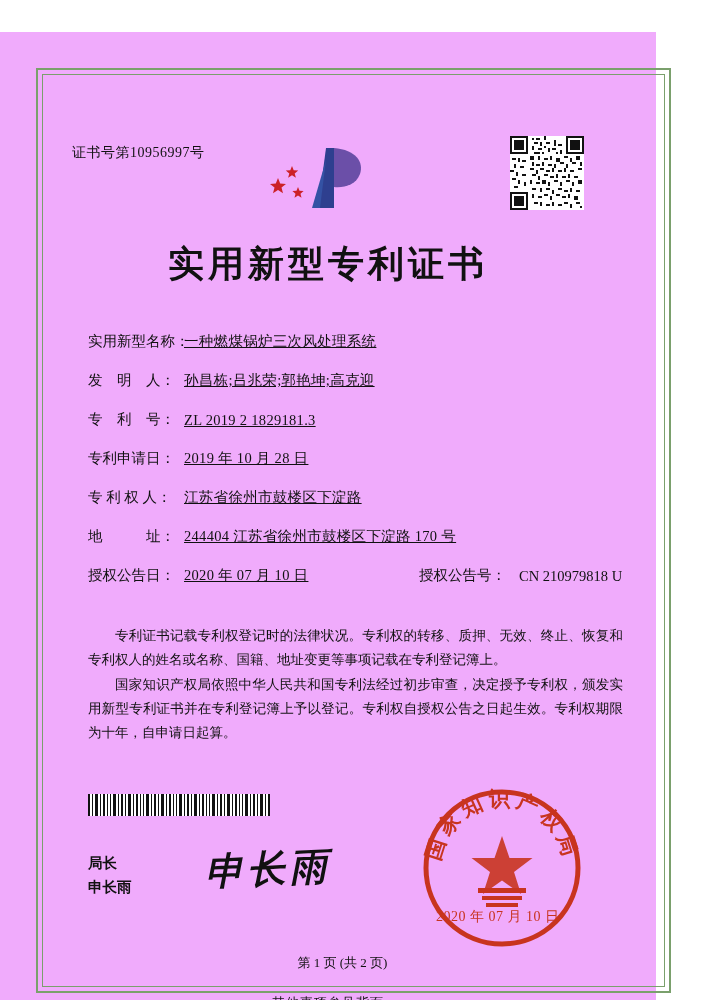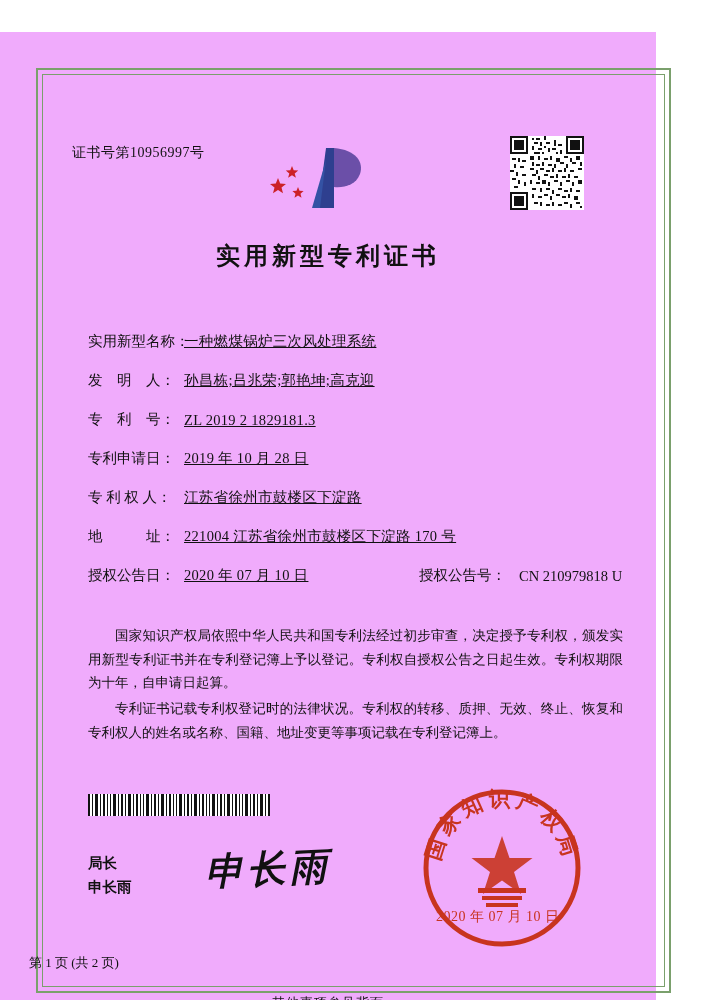--- a/index.html
+++ b/index.html
@@ -71,21 +71,21 @@
     height: 76px;
   }
 
   .title {
     position: absolute;
     left: 0;
     right: 0;
     top: 208px;
     text-align: center;
     font-family: "Liberation Serif", serif;
-    font-size: 24px;
+    font-size: 36px;
     font-weight: bold;
     letter-spacing: 4px;
     color: #111;
   }
 
   .fields {
     position: absolute;
     left: 88px;
     top: 300px;
     width: 540px;
@@ -182,21 +182,21 @@
     font-size: 14px;
     color: #c8341f;
     letter-spacing: 0.5px;
   }
 
   .page-num {
     position: absolute;
     left: 0;
     right: 0;
     top: 922px;
-    text-align: left;
+    text-align: center;
     font-size: 13px;
     color: #111;
     padding-left: 29px;
   }
   .footer-note {
     position: absolute;
     left: 0;
     right: 0;
     top: 962px;
     text-align: center;
@@ -362,33 +362,33 @@
     <div class="field-row">
       <div class="field-label">专利申请日：</div>
       <div class="field-value">2019 年 10 月 28 日</div>
     </div>
     <div class="field-row">
       <div class="field-label">专 利 权 人：</div>
       <div class="field-value">江苏省徐州市鼓楼区下淀路</div>
     </div>
     <div class="field-row">
       <div class="field-label">地　　　址：</div>
-      <div class="field-value">221004 江苏省徐州市鼓楼区下淀路 170 号</div>
+      <div class="field-value">244404 江苏省徐州市鼓楼区下淀路 170 号</div>
     </div>
     <div class="field-row dual">
       <div class="field-label">授权公告日：</div>
       <div class="field-value">2020 年 07 月 10 日</div>
       <div class="field-label2">授权公告号：</div>
       <div class="field-value2">CN 210979818 U</div>
     </div>
   </div>
 
   <div class="paragraphs">
+    <p>专利证书记载专利权登记时的法律状况。专利权的转移、质押、无效、终止、恢复和专利权人的姓名或名称、国籍、地址变更等事项记载在专利登记簿上。</p>
     <p>国家知识产权局依照中华人民共和国专利法经过初步审查，决定授予专利权，颁发实用新型专利证书并在专利登记簿上予以登记。专利权自授权公告之日起生效。专利权期限为十年，自申请日起算。</p>
-    <p>专利证书记载专利权登记时的法律状况。专利权的转移、质押、无效、终止、恢复和专利权人的姓名或名称、国籍、地址变更等事项记载在专利登记簿上。</p>
   </div>
 
   <div class="barcode">
     <svg width="182" height="22" viewBox="0 0 182 22" xmlns="http://www.w3.org/2000/svg">
       <rect width="182" height="22" fill="#ffffff"></rect>
       <g fill="#111111">
         <rect x="0" y="0" width="2" height="22"></rect>
           <rect x="4" y="0" width="1" height="22"></rect>
         <rect x="7" y="0" width="3" height="22"></rect>
           <rect x="12" y="0" width="1" height="22"></rect>

